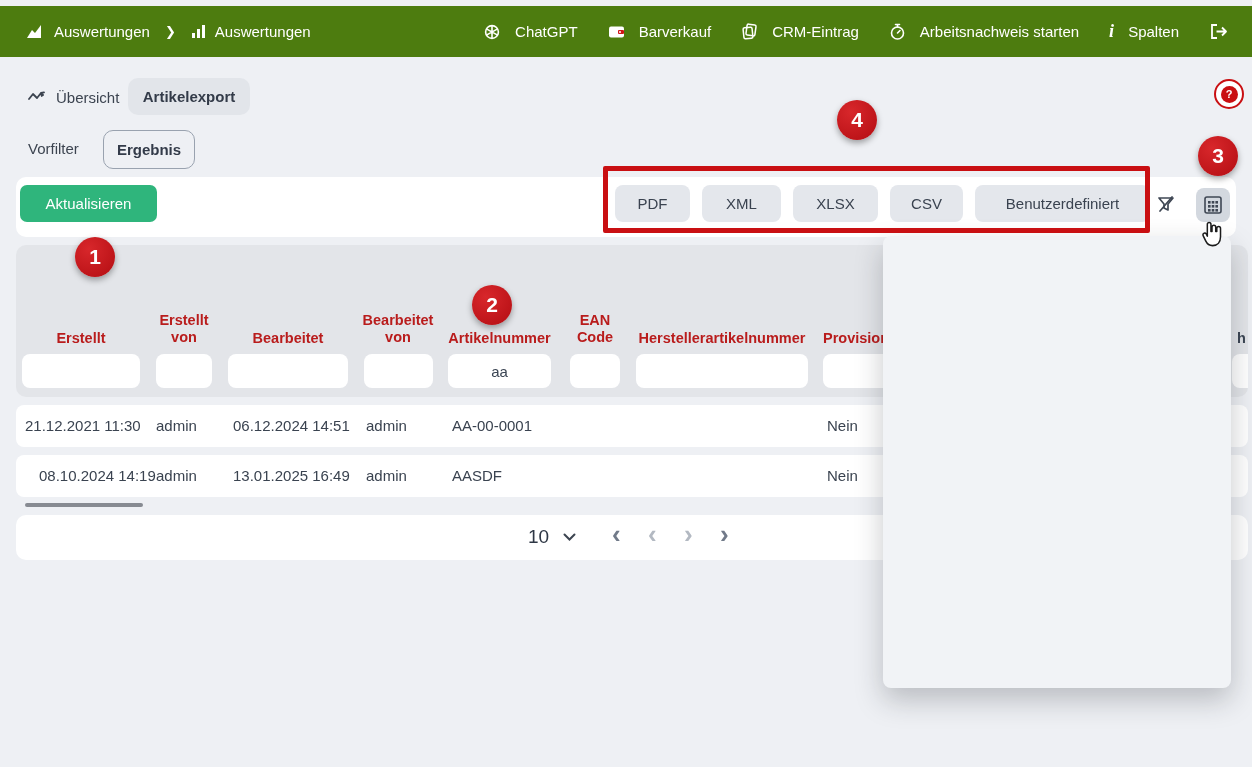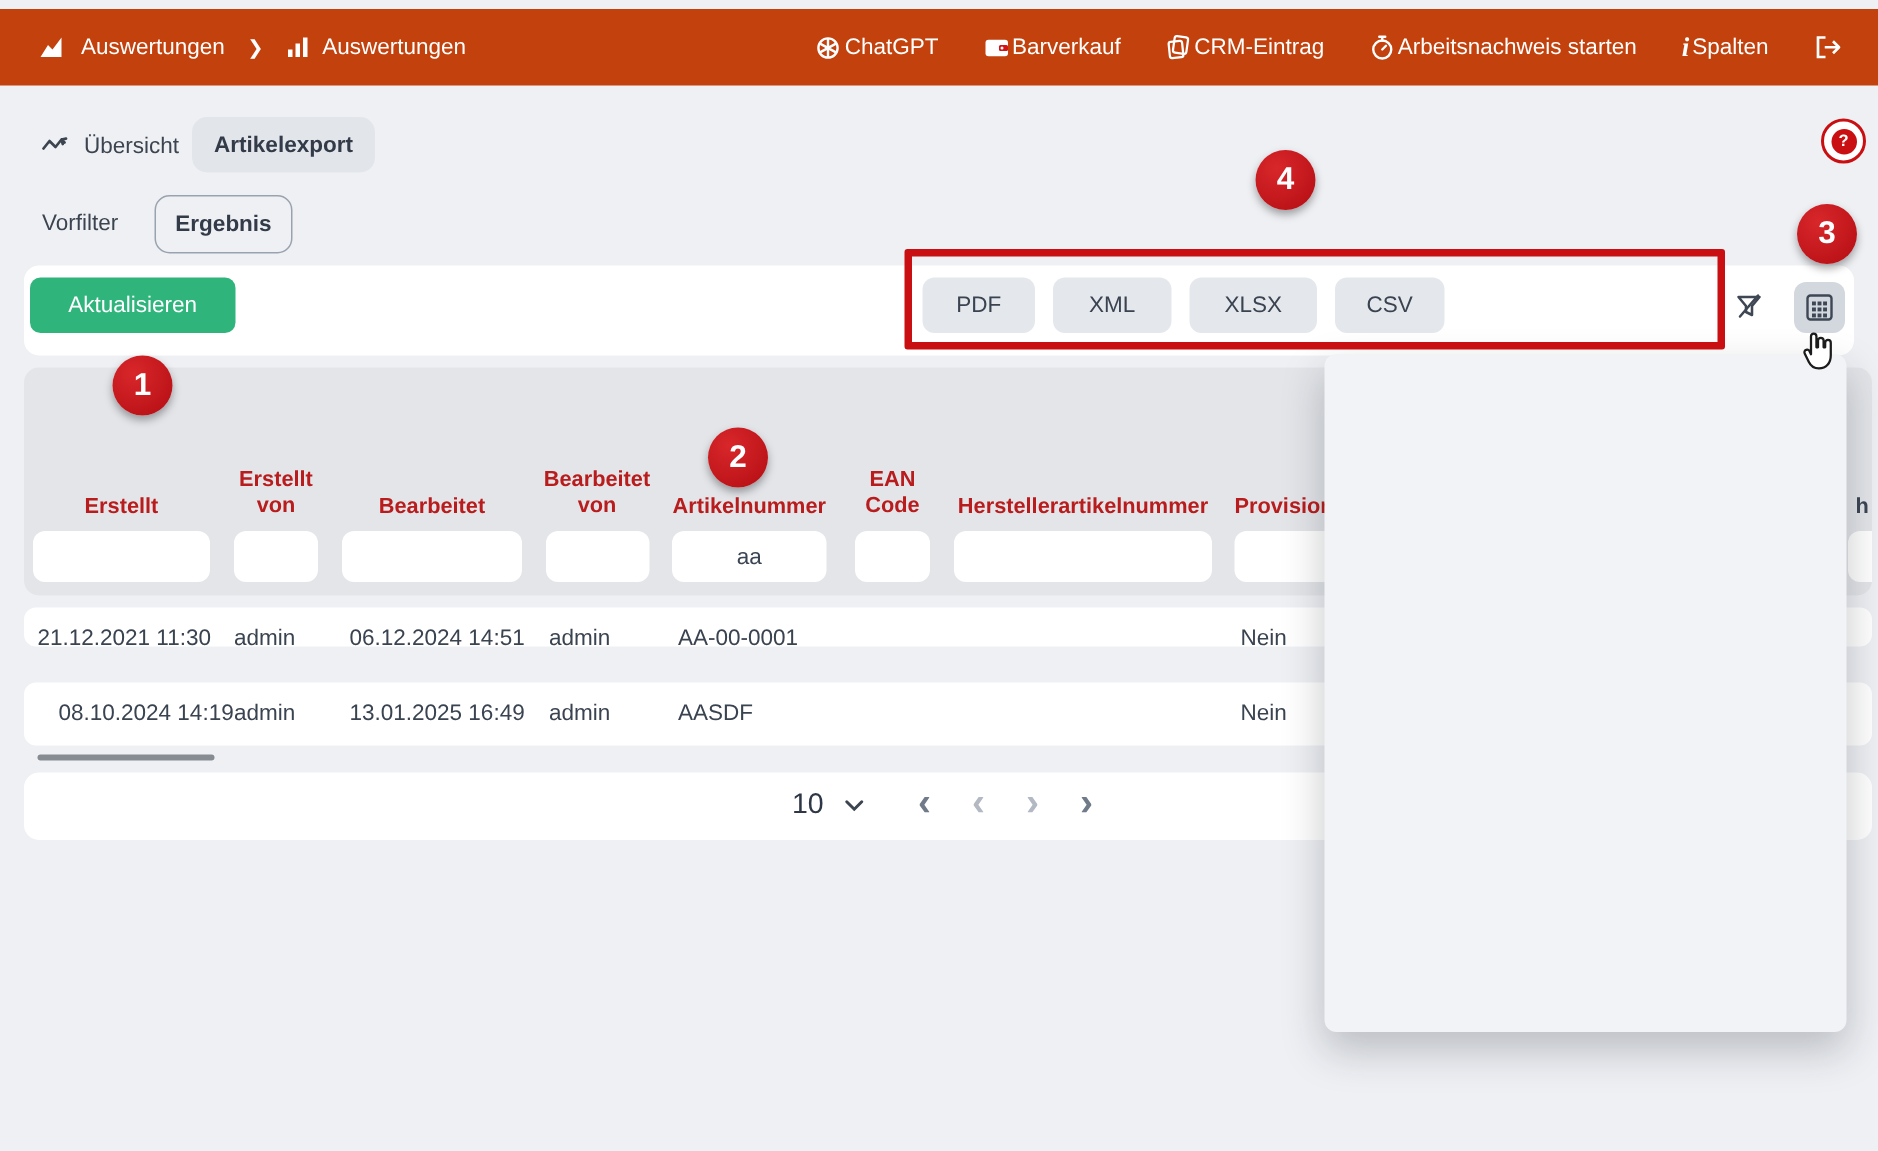--- a/index.html
+++ b/index.html
@@ -1,24 +1,24 @@
 <!DOCTYPE html>
 <html><head>
 <meta charset="utf-8">
 <style>
   html,body{margin:0;padding:0;background:#eef0f4;}
   #stage{position:relative;width:1252px;height:767px;background:#eef0f4;overflow:hidden;
          font-family:"Liberation Sans","DejaVu Sans",sans-serif;color:#333a47;}
   .abs{position:absolute;}
 
   
-  .topbar{left:0;top:6px;width:1252px;height:51px;background:#c2410c;display:flex;align-items:center;color:#fff;}
+  .topbar{left:0;top:6px;width:1252px;height:51px;background:#4d7c0f;display:flex;align-items:center;color:#fff;}
   .tb-left{display:flex;align-items:center;gap:9px;padding-left:26px;font-size:15px;font-weight:500;}
   .tb-right{margin-left:auto;display:flex;align-items:center;gap:30px;padding-right:24px;font-size:15px;font-weight:500;}
-  .tb-item{display:flex;align-items:center;gap:2px;cursor:pointer;white-space:nowrap;}
+  .tb-item{display:flex;align-items:center;gap:14px;cursor:pointer;white-space:nowrap;}
   .tb-chev{font-size:13px;font-weight:700;margin:0 6px;}
   .ic{display:inline-flex;align-items:center;justify-content:center;}
 
   
   .tab-plain{display:flex;align-items:center;gap:8px;font-size:15px;font-weight:500;color:#3c4450;}
   .tab-active{background:#e2e5ea;border-radius:10px;display:flex;align-items:center;justify-content:center;
               font-size:15px;font-weight:700;color:#333b49;}
   .subtab-outline{border:1.5px solid #99a2af;border-radius:10px;display:flex;align-items:center;justify-content:center;
                   font-size:15px;font-weight:700;color:#333b49;background:transparent;}
   .helpbtn{width:26px;height:26px;border-radius:50%;background:#fff;border:2px solid #c90f12;
@@ -177,20 +177,23 @@
       <span>PDF</span>
     </div>
   <div class="abs btn-gray" style="left:702px;top:185px;width:79px;height:37px;">
       <span>XML</span>
     </div>
   <div class="abs btn-gray" style="left:793px;top:185px;width:85px;height:37px;">
       <span>XLSX</span>
     </div>
   <div class="abs btn-gray" style="left:890px;top:185px;width:73px;height:37px;">
       <span>CSV</span>
+    </div>
+  <div class="abs btn-gray" style="left:975px;top:185px;width:175px;height:37px;">
+      <span>Benutzerdefiniert</span>
     </div>
 
   <span class="abs ic" style="left:1155px;top:193px;">
     <svg width="22" height="22" viewBox="0 0 22 22" fill="none" stroke="#3f4754" stroke-width="1.7">
         <path d="M4 5 H18 L13 11 V17 L9 15 V11 Z" stroke-linejoin="round"></path>
         <path d="M5 18 L17 4" stroke-linecap="round"></path>
       </svg>
   </span>
   <div class="abs gridbtn" style="left:1196px;top:188px;width:34px;height:34px;">
     <span class="ic">
@@ -224,21 +227,21 @@
   <input class="abs finput" style="left: 22px; top: 354px; width: 118px;">
   <input class="abs finput" style="left: 156px; top: 354px; width: 56px;">
   <input class="abs finput" style="left: 228px; top: 354px; width: 120px;">
   <input class="abs finput" style="left: 364px; top: 354px; width: 69px;">
   <input class="abs finput" style="left: 448px; top: 354px; width: 103px;" value="aa">
   <input class="abs finput" style="left: 570px; top: 354px; width: 50px;">
   <input class="abs finput" style="left: 636px; top: 354px; width: 172px;">
   <input class="abs finput" style="left: 823px; top: 354px; width: 85px;">
   <input class="abs finput" style="left: 1232px; top: 354px; width: 16px; border-radius: 8px 0px 0px 8px;">
 
-  <div class="abs trow" style="left:16px;top:405px;width:1232px;height:26px;">
+  <div class="abs trow" style="left:16px;top:405px;width:1232px;height:42px;">
     <span class="abs tcell" style="left:9px;top:12px;">21.12.2021 11:30</span>
     <span class="abs tcell" style="left:140px;top:12px;">admin</span>
     <span class="abs tcell" style="left:217px;top:12px;">06.12.2024 14:51</span>
     <span class="abs tcell" style="left:350px;top:12px;">admin</span>
     <span class="abs tcell" style="left:436px;top:12px;">AA-00-0001</span>
     <span class="abs tcell" style="left:811px;top:12px;">Nein</span>
   </div>
   <div class="abs trow" style="left:16px;top:455px;width:1232px;height:42px;">
     <span class="abs tcell" style="left:9px;top:12px;margin-left:14px;">08.10.2024 14:19</span>
     <span class="abs tcell" style="left:140px;top:12px;">admin</span>

